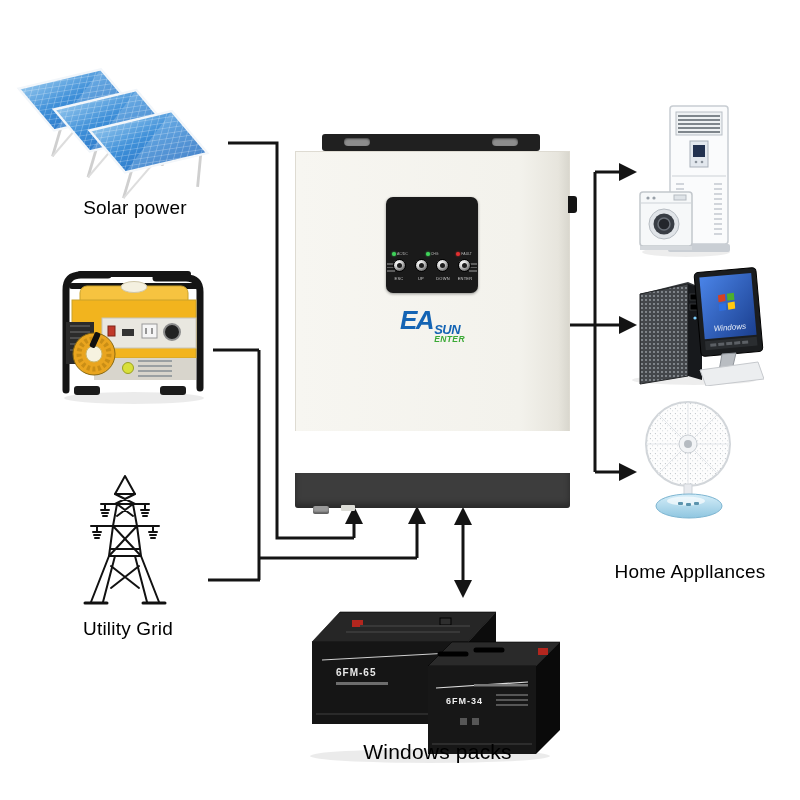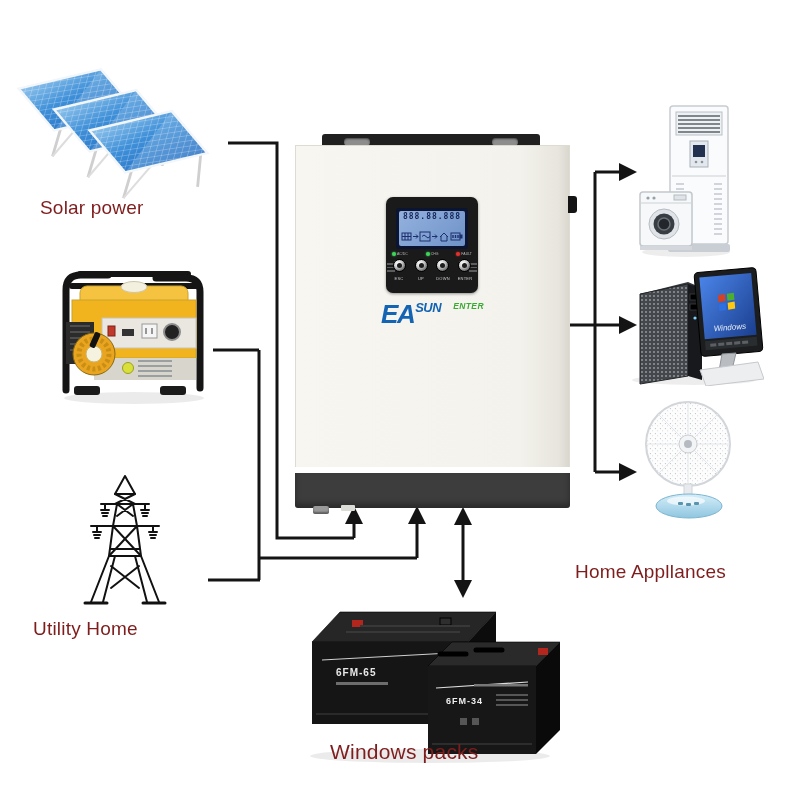--- a/index.html
+++ b/index.html
@@ -1,26 +1,26 @@
 <!DOCTYPE html>
 <html><head>
 <meta charset="utf-8">
 <style>
   html,body{margin:0;padding:0;background:#fff;}
   #canvas{position:relative;width:800px;height:800px;background:#ffffff;overflow:hidden;
           font-family:"Liberation Sans",sans-serif;color:#1a1a1a;}
   .abs{position:absolute;}
-  .caption{position:absolute;font-size:19px;color:#7f1d1d;letter-spacing:.2px;}
+  .caption{position:absolute;text-align:center;font-size:19px;color:#000000;letter-spacing:.2px;}
   .caption.big{font-size:21px;}
   
   #wires{position:absolute;left:0;top:0;pointer-events:none;}
   
   .inv-bracket{position:absolute;left:322px;top:134px;width:218px;height:17px;background:#202020;border-radius:3px;}
   .inv-bracket .slot{position:absolute;top:4px;width:26px;height:8px;background:#8d8d8d;border-radius:4px;box-shadow:inset 0 1px 2px #00000088;}
-  .inv-body{position:absolute;left:295px;top:145px;width:275px;height:322px;
+  .inv-body{position:absolute;left:295px;top:151px;width:275px;height:280px;
             background:linear-gradient(to right,#f7f6f1 0%,#f3f2ec 82%,#e7e5dd 96%,#d9d7ce 100%);
             border:1px solid #dedbd2;border-bottom:none;box-sizing:border-box;}
   .inv-bottom{position:absolute;left:295px;top:473px;width:275px;height:35px;background:#3d3d3d;
               border-radius:0 0 3px 3px;box-shadow:inset 0 -4px 6px #00000055;}
   .inv-foot1{position:absolute;left:313px;top:506px;width:16px;height:8px;background:#9a9a9a;border-radius:2px;box-shadow:inset 0 -2px 2px #00000066;}
   .inv-foot2{position:absolute;left:341px;top:505px;width:14px;height:6px;background:#dcdcd6;border-radius:1px;}
   .inv-switch{position:absolute;left:568px;top:196px;width:9px;height:17px;background:#141414;border-radius:0 3px 3px 0;}
   .panel{position:absolute;left:386px;top:197px;width:92px;height:96px;background:#1a1a1a;border-radius:7px;
          box-shadow:0 1px 3px #00000066;}
   .lcd{position:absolute;left:10px;top:11px;width:72px;height:41px;background:#0b1430;border-radius:3px;padding:3px;box-sizing:border-box;}
@@ -36,21 +36,21 @@
   .pbtn{width:13px;height:13px;border-radius:50%;background:radial-gradient(circle at 35% 30%,#ffffff,#cfcfcf 38%,#737373 72%,#2e2e2e 100%);
         border:1px solid #000;box-sizing:border-box;position:relative;}
   .pbtn span{position:absolute;left:50%;top:50%;width:5px;height:5px;margin:-2.5px 0 0 -2.5px;border-radius:50%;background:#1d1d1d;}
   .btn-labels{position:absolute;left:4px;right:4px;top:79px;display:flex;justify-content:space-between;}
   .btn-labels span{width:18px;text-align:center;font-size:4px;color:#cccccc;letter-spacing:.2px;}
   .ridge{position:absolute;width:8px;top:66px;display:flex;flex-direction:column;gap:2px;}
   .ridge i{display:block;height:1.5px;background:#5c5c5c;}
   .logo{position:absolute;left:0;width:100%;top:155px;display:flex;justify-content:center;align-items:flex-start;
         font-style:italic;font-weight:bold;line-height:1;}
   .logo .p1{font-size:26px;letter-spacing:-1.5px;}
-  .logo .stack{display:flex;margin-left:1px;margin-top:1px;gap:12px;}
+  .logo .stack{display:flex;flex-direction:column;margin-left:1px;margin-top:17px;}
   .logo .p2{font-size:13px;line-height:.85;letter-spacing:-.5px;}
   .logo .p3{font-size:8.5px;letter-spacing:.4px;}
 </style>
 </head>
 <body>
 
 <div id="canvas">
 
   <svg id="wires" width="800" height="800" viewBox="0 0 800 800">
     <g stroke="#141414" stroke-width="3" fill="none">
@@ -130,60 +130,41 @@
       <path d="M70,34 V39 M66,40 H74 M67,43 H73 M68,46 H72"></path>
       <path d="M16,56 H84 M42,34 L38,56 M58,34 L62,56 M42,34 L58,46 M58,34 L42,46"></path>
       <path d="M22,56 V61 M18,62 H26 M19,65 H25 M20,68 H24"></path>
       <path d="M78,56 V61 M74,62 H82 M75,65 H81 M76,68 H80"></path>
       <path d="M38,56 L34,86 M62,56 L66,86 M38,56 L66,86 M62,56 L34,86 M34,86 H66 M35,79 H65"></path>
       <path d="M34,86 L16,132 M66,86 L84,132 M40,86 L28,132 M60,86 L72,132"></path>
       <path d="M36,96 L64,118 M64,96 L36,118"></path>
     </g>
     <path d="M10,133 H32 M68,133 H90" stroke="#111111" stroke-width="3" stroke-linecap="round"></path>
   </svg>
-  <div class="caption" style="left:33px;top:618px;width:190px;">Utility Home</div>
+  <div class="caption" style="left:33px;top:618px;width:190px;">Utility Grid</div>
 
   <div class="inv-bracket">
     <span class="slot" style="left:22px"></span>
     <span class="slot" style="right:22px"></span>
   </div>
   <div class="inv-body">
     <div class="logo">
       <span class="p1" style="color:#1464b4">EA</span>
       <span class="stack">
         <span class="p2" style="color:#1464b4">SUN</span>
         <span class="p3" style="color:#3aa935">ENTER</span>
       </span>
     </div>
   </div>
   <div class="inv-switch"></div>
   <div class="inv-bottom"></div>
   <div class="inv-foot1"></div>
   <div class="inv-foot2"></div>
 
   <div class="panel">
-    <div class="lcd">
-      <div class="lcd-screen">
-        <div class="lcd-digits">888.88.888</div>
-        <svg width="62" height="16" viewBox="0 0 62 16">
-          <g stroke="#1d2f6e" stroke-width="1" fill="none">
-            <rect x="1" y="5" width="9" height="7"></rect>
-              <path d="M4,5 v7 M7,5 v7 M1,8.5 h9"></path>
-            <path d="M12,8.5 h5 M15,6.5 l2,2 -2,2"></path>
-            <rect x="19" y="4" width="10" height="9"></rect>
-              <path d="M21,8.5 q2,-3 4,0 t4,0"></path>
-            <path d="M31,8.5 h5 M34,6.5 l2,2 -2,2"></path>
-            <path d="M39,9 l4,-4 4,4 M40,8 v5 h6 v-5"></path>
-            <rect x="50" y="5" width="9" height="7"></rect>
-              <rect x="59" y="7" width="2" height="3" fill="#1d2f6e"></rect>
-            <path d="M52,7 v3 M54.5,7 v3 M57,7 v3" stroke-width="1.4"></path>
-          </g>
-        </svg>
-      </div>
-    </div>
     <div class="led-row">
       <span class="led">
           <span class="dot green"></span>
           <span>AC/DC</span>
         </span>
       <span class="led">
           <span class="dot green"></span>
           <span>CHG</span>
         </span>
       <span class="led">

